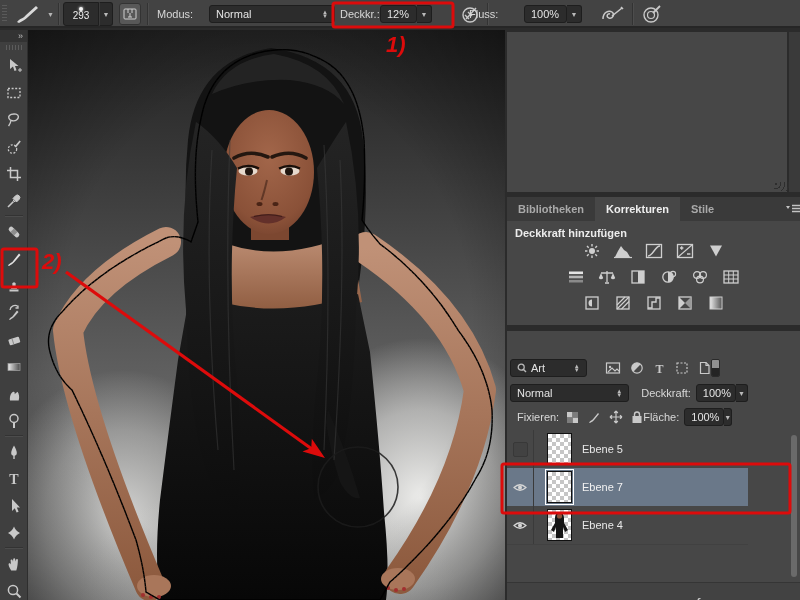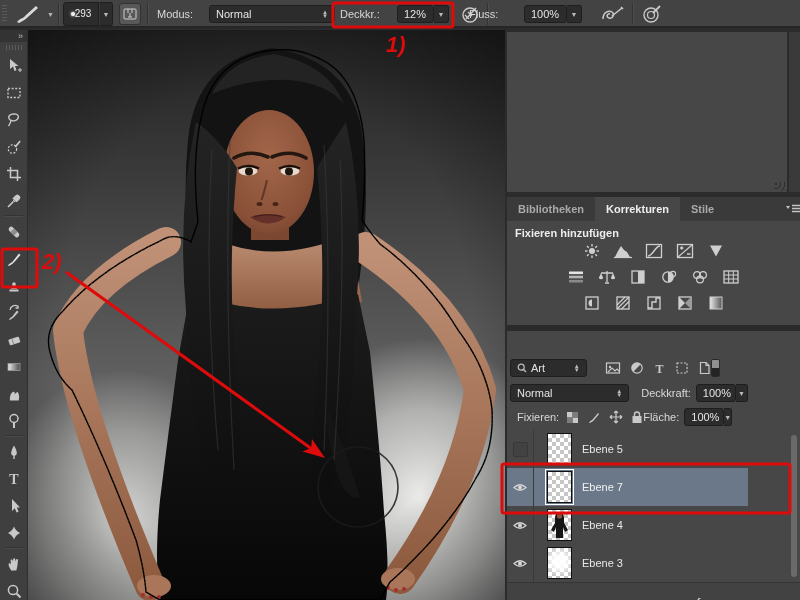--- a/index.html
+++ b/index.html
@@ -75,21 +75,21 @@
     <div class="ob-item" style="left:13px">
       <svg width="30" height="22" viewBox="0 0 30 22">
           <path d="M4 19 C7 15 10 16 13 12 L23 3 L25 5 L15 14 C12 17 9 18 6 20 Z" fill="#d9d9d9"></path>
         </svg>
     </div>
     <div class="ob-item" style="left:47px;color:#b5b5b5;font-size:7px">▼</div>
     <div class="ob-item" style="left:58px">
         <div class="divider"></div>
       </div>
     <div class="ob-item" style="left:63px">
-      <div style="width:36px;height:24px;background:#2c2c2c;border:1px solid #1e1e1e;border-radius:3px 0 0 3px;display:flex;flex-direction:row;align-items:center;justify-content:center;box-sizing:border-box;">
+      <div style="width:36px;height:24px;background:#2c2c2c;border:1px solid #1e1e1e;border-radius:3px 0 0 3px;display:flex;flex-direction:column;align-items:center;justify-content:center;box-sizing:border-box;">
         <div style="width:4px;height:4px;border-radius:50%;background:#f5f5f5;box-shadow:0 0 3px #fff"></div>
         <div style="color:#ececec;font-size:10px;line-height:10px">293</div>
       </div>
       <div style="width:14px;height:24px;background:#2c2c2c;border:1px solid #1e1e1e;border-left:1px solid #3a3a3a;border-radius:0 3px 3px 0;display:flex;align-items:center;justify-content:center;font-size:7px;color:#b9b9b9;box-sizing:border-box">▼</div>
     </div>
     <div class="ob-item" style="left:119px">
       <div style="width:20px;height:20px;background:#585858;border:1px solid #333;border-radius:3px;display:flex;align-items:center;justify-content:center;">
         <svg width="14" height="14" viewBox="0 0 14 14">
             <rect x="1" y="2" width="12" height="10" rx="1" fill="none" stroke="#cfcfcf"></rect>
             <path d="M5 2 v4 M9 2 v4 M7 6 v4 M5 10 h4" stroke="#cfcfcf" fill="none"></path>
@@ -103,21 +103,21 @@
     <div class="ob-item" style="left:209px">
       <div class="field" style="width:126px;justify-content:space-between;">
         <span>Normal</span>
         <span class="stepper">
             <span>▲</span>
             <span>▼</span>
           </span>
       </div>
     </div>
     <div class="ob-item ob-label" style="left:340px">Deckkr.:</div>
-    <div class="ob-item" style="left:397px">
+    <div class="ob-item" style="left:380px">
       <div class="field" style="width:37px">
           <span>12%</span>
         </div>
       <div class="caret-btn">▼</div>
     </div>
     <div class="ob-item" style="left:459px">
       <svg width="22" height="22" viewBox="0 0 22 22">
           <circle cx="11" cy="12" r="7" fill="none" stroke="#c9c9c9" stroke-width="1.4"></circle>
           <path d="M7 16 L17 5 M6 12 l4 4 M9 9 l4 4" stroke="#c9c9c9" stroke-width="1.4" fill="none"></path>
         </svg>
@@ -391,21 +391,21 @@
       <div class="tab">Bibliotheken</div>
       <div class="tab active">Korrekturen</div>
       <div class="tab">Stile</div>
       <div class="panel-menu">
         <svg width="16" height="10" viewBox="0 0 16 10">
             <path d="M0 2 l4 0 -2 3 Z" fill="#c3c3c3"></path>
             <path d="M6 1.5 h9 M6 4.5 h9 M6 7.5 h9" stroke="#c3c3c3" stroke-width="1.4"></path>
           </svg>
       </div>
     </div>
-    <div id="adj-title">Fixieren hinzufügen</div>
+    <div id="adj-title">Deckkraft hinzufügen</div>
     <div class="adj-row" style="top:46px">
       <div class="adj-ic">
           <svg width="20" height="16" viewBox="0 0 20 16">
             <circle cx="10" cy="8" r="3" fill="#cfcfcf"></circle>
             <g stroke="#cfcfcf" stroke-width="1.4">
               <path d="M10 1 v2.4 M10 12.6 v2.4 M3 8 h2.4 M14.6 8 h2.4 M5 3 l1.7 1.7 M13.3 11.3 l1.7 1.7 M15 3 l-1.7 1.7 M6.7 11.3 L5 13"></path>
             </g>
           </svg>
         </div>
       <div class="adj-ic">
@@ -624,32 +624,20 @@
           </svg>
       </div>
       <div class="thumb checker">
         <svg width="23" height="30" viewBox="0 0 23 30" style="position:absolute;left:0;top:0">
             <path d="M11.5 2 Q7 3 7 8 L7 13 L3 20 L6 22 L8 17 L8 28 L15 28 L15 17 L17 22 L20 20 L16 13 L16 8 Q16 3 11.5 2 Z" fill="#151515"></path>
             <circle cx="11.5" cy="6" r="2.6" fill="#8a5138"></circle>
           </svg>
       </div>
       <span class="layer-name">Ebene 4</span>
     </div>
-    <div class="lp-row layer-row" style="top:213px">
-      <div class="eye-cell">
-        <svg width="14" height="9" viewBox="0 0 14 9">
-            <path d="M1 4.5 Q7 -1 13 4.5 Q7 10 1 4.5 Z" fill="none" stroke="#d6d6d6" stroke-width="1.2"></path>
-            <circle cx="7" cy="4.5" r="2" fill="#d6d6d6"></circle>
-          </svg>
-      </div>
-      <div class="thumb checker">
-        <div style="position:absolute;left:0;top:0;width:100%;height:100%;background:radial-gradient(circle at 50% 45%,rgba(255,255,255,.95) 0 30%,rgba(255,255,255,0) 75%)"></div>
-      </div>
-      <span class="layer-name">Ebene 3</span>
-    </div>
 
     <div id="layers-bottom">
       <svg width="16" height="10" viewBox="0 0 16 10">
           <circle cx="4.5" cy="5" r="3" fill="none" stroke="#b5b5b5" stroke-width="1.3"></circle>
           <circle cx="11.5" cy="5" r="3" fill="none" stroke="#b5b5b5" stroke-width="1.3"></circle>
           <path d="M5.5 5 h5" stroke="#b5b5b5" stroke-width="1.3"></path>
         </svg>
       <span class="fxtxt">fx</span>
       <svg width="15" height="12" viewBox="0 0 15 12">
           <rect x="1" y="1" width="13" height="10" fill="#1e1e1e" stroke="#b5b5b5" stroke-width="1.2"></rect>

